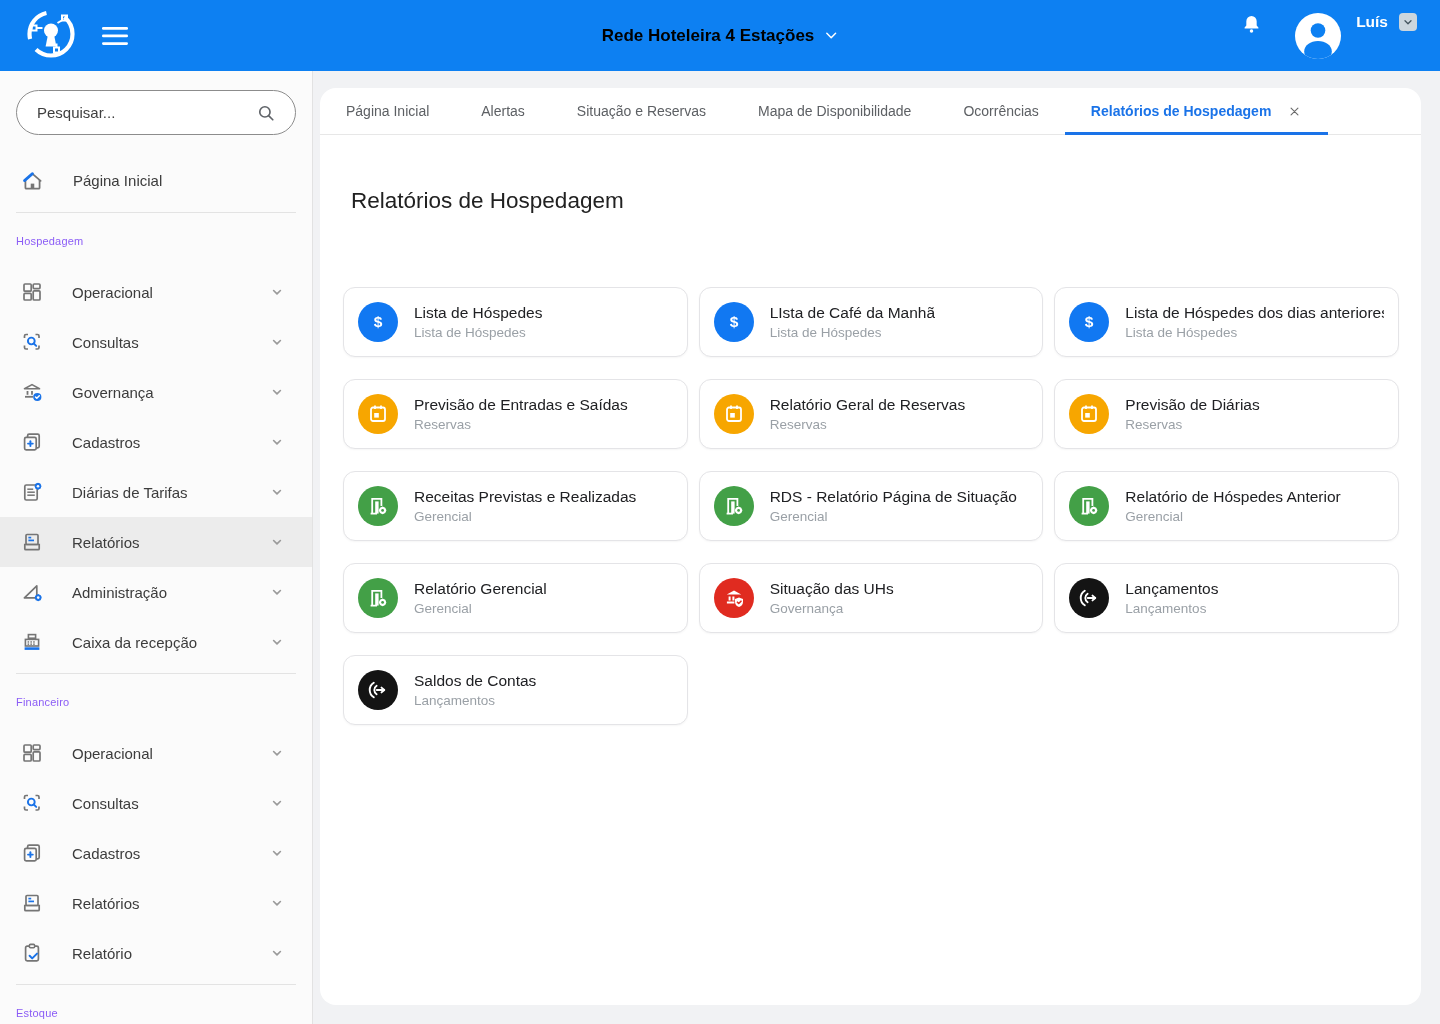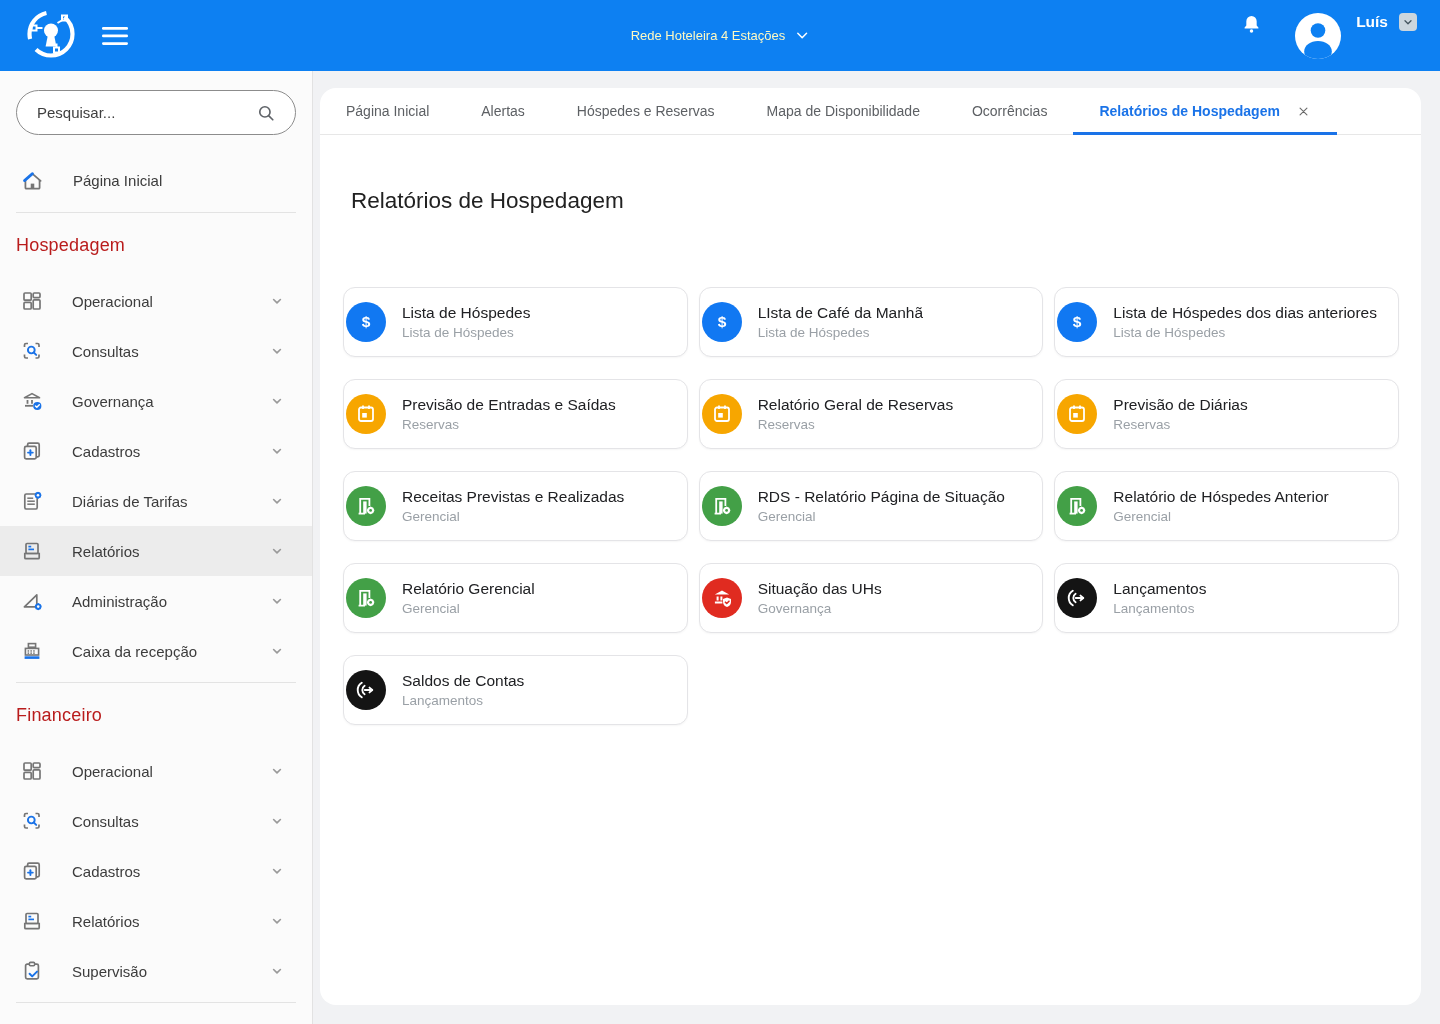--- a/index.html
+++ b/index.html
@@ -3,54 +3,54 @@
 <meta charset="utf-8">
 <style>
   *{box-sizing:border-box;margin:0;padding:0}
   html,body{width:1440px;height:1024px;overflow:hidden}
   body{position:relative;font-family:"Liberation Sans",sans-serif;background:#f1f2f4;-webkit-font-smoothing:antialiased}
 
   
   .topbar{position:absolute;top:0;left:0;right:0;height:71px;background:#0d80f2;display:flex;align-items:center;z-index:10}
   .logo{margin-left:24px;flex:none}
   .hamburger{margin-left:24px;cursor:pointer;display:flex}
-  .tb-title{position:absolute;left:50%;transform:translateX(-50%);color:#fef9c3;font-weight:400;font-size:13px;display:flex;align-items:center;gap:9px;cursor:pointer;white-space:nowrap}
+  .tb-title{position:absolute;left:50%;transform:translateX(-50%);color:#000000;font-weight:700;font-size:17px;display:flex;align-items:center;gap:9px;cursor:pointer;white-space:nowrap}
   .tb-right{margin-left:auto;display:flex;align-items:flex-start;margin-right:23px}
   .bell{cursor:pointer;display:flex;margin-right:32px}
   .avatar{cursor:pointer;display:flex}
   .tb-user{color:#fff;font-weight:700;font-size:15.5px;margin-left:15px}
   .caretbox{width:18px;height:18px;border-radius:4px;background:#ccd6dd;display:flex;align-items:center;justify-content:center;margin-left:11px;cursor:pointer}
 
   
   .sidebar{position:absolute;top:71px;left:0;bottom:0;width:313px;background:#fbfbfb;border-right:1px solid #e2e2e2;overflow:hidden}
   .sb-search{margin:19px 16px 0;height:45px;background:#fff;border:1.4px solid #8c8c8c;border-radius:23px;display:flex;align-items:center;padding:0 18px 0 20px}
   .sb-search input{flex:1;border:none;outline:none;background:transparent;font-size:15px;color:#333;font-family:"Liberation Sans",sans-serif}
   .sb-search input::placeholder{color:#3f3f3f;opacity:1}
   .srow{display:flex;align-items:center;height:50px;padding:0 24px 0 20px;cursor:pointer}
   .srow.home{height:48px;margin-top:21px}
   .srow.active{background:#ececec}
   .slabel{font-size:15px;color:#3c3c3c;margin-left:28px;white-space:nowrap}
   .schev{margin-left:auto;flex:none}
   .sb-div{border:none;border-top:1px solid #e3e3e3;margin:8px 16px 0}
   .sb-div.tight{margin-top:6px}
-  .sb-sec{margin:22px 16px 0;font-size:18px;color:#b91c1c;letter-spacing:.2px}
+  .sb-sec{margin:22px 16px 0;font-size:11px;color:#8b5cf6;letter-spacing:.2px}
   .sb-rows{margin-top:20px}
   .sic{flex:none}
 
   
   .content{position:absolute;top:71px;left:313px;right:0;bottom:0;background:#f1f2f4}
   .panel{position:absolute;top:17px;left:7px;right:19px;bottom:19px;background:#fff;border-radius:16px;overflow:hidden}
   .tabs{display:flex;height:47px;border-bottom:1px solid #e7e7e7;align-items:stretch}
   .tab{display:flex;align-items:center;padding:0 26px;font-size:14px;color:#5d6064;cursor:pointer;position:relative;white-space:nowrap}
   .tab.active{color:#1a73e8;font-weight:700}
   .tab.active::after{content:"";position:absolute;left:0;right:0;bottom:-1px;height:3px;background:#1a73e8}
   .tab .closex{margin-left:16px;display:flex;cursor:pointer}
   .page-title{margin:53px 0 0 31px;font-size:22.5px;color:#212121;font-weight:400}
   .cards{display:grid;grid-template-columns:repeat(3,1fr);column-gap:11px;row-gap:22px;margin:73px 22px 0 23px}
-  .card{height:70px;background:#fff;border:1px solid #e4e4e7;border-radius:12px;display:flex;align-items:center;padding:0 2px;box-shadow:0 1px 2px rgba(0,0,0,.04);cursor:pointer;overflow:hidden}
+  .card{height:70px;background:#fff;border:1px solid #e4e4e7;border-radius:12px;display:flex;align-items:center;padding:0 14px;box-shadow:0 1px 2px rgba(0,0,0,.04);cursor:pointer;overflow:hidden}
   .cicon{width:40px;height:40px;border-radius:50%;display:flex;align-items:center;justify-content:center;flex:none}
   .ctext{margin-left:16px;min-width:0}
   .ctitle{font-size:15.5px;color:#202124;white-space:nowrap;overflow:hidden}
   .csub{font-size:13.5px;color:#9aa0a6;margin-top:3px;white-space:nowrap}
 </style>
 </head>
 <body>
 
 <svg width="0" height="0" style="position:absolute" aria-hidden="true">
   <defs>
@@ -371,21 +371,21 @@
         </svg>
       <span class="slabel">Relatórios</span>
       <svg class="schev" width="22" height="22" viewBox="0 0 24 24">
           <use href="#s-chev"></use>
         </svg>
     </div>
     <div class="srow">
       <svg class="sic" width="24" height="24" viewBox="0 0 24 24">
           <use href="#s-clip"></use>
         </svg>
-      <span class="slabel">Supervisão</span>
+      <span class="slabel">Relatório</span>
       <svg class="schev" width="22" height="22" viewBox="0 0 24 24">
           <use href="#s-chev"></use>
         </svg>
     </div>
   </div>
 
   <hr class="sb-div tight">
   <div class="sb-sec">Estoque</div>
 </aside>
 
@@ -393,21 +393,21 @@
   <div class="panel">
 
     <div class="tabs">
       <div class="tab">
           <span>Página Inicial</span>
         </div>
       <div class="tab">
           <span>Alertas</span>
         </div>
       <div class="tab">
-          <span>Hóspedes e Reservas</span>
+          <span>Situação e Reservas</span>
         </div>
       <div class="tab">
           <span>Mapa de Disponibilidade</span>
         </div>
       <div class="tab">
           <span>Ocorrências</span>
         </div>
       <div class="tab active">
         <span>Relatórios de Hospedagem</span>
         <span class="closex">

